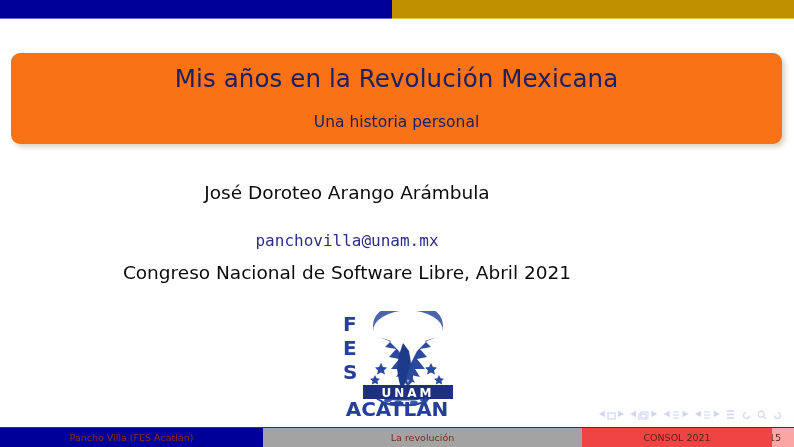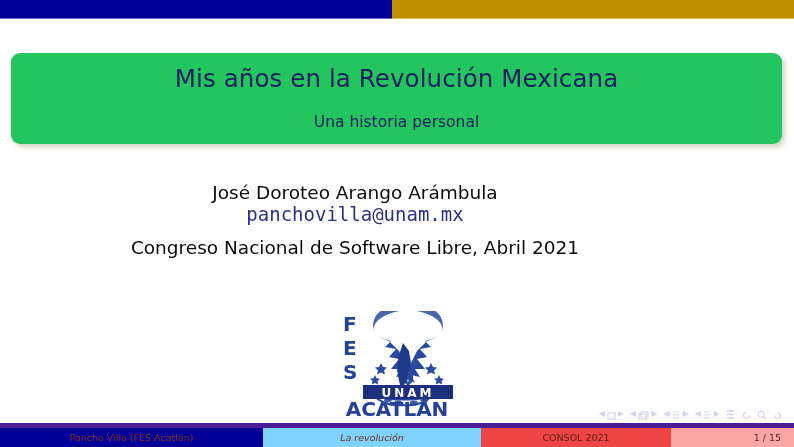--- a/index.html
+++ b/index.html
@@ -38,21 +38,21 @@
     box-sizing: border-box;
   }
 
   
   #titleblock {
     position: absolute;
     left: 11px;
     top: 53px;
     width: 771px;
     height: 91px;
-    background: #22c55e;
+    background: #f97316;
     border-radius: 9px;
     box-shadow: 3px 3px 5px rgba(120,110,60,0.30);
     display: flex;
     flex-direction: column;
     align-items: center;
     justify-content: center;
   }
   #title-main {
     color: #1d2060;
     font-size: 24.5px;
@@ -65,35 +65,36 @@
     color: #1d2060;
     font-size: 15.5px;
     margin-top: 21px;
     text-align: center;
     white-space: nowrap;
   }
 
   
   #body {
     position: absolute;
-    left: 12px;
+    left: 4px;
     top: 160px;
     width: 686px;
     text-align: center;
   }
   #author {
     color: #0b0b0b;
     font-size: 18.5px;
     margin-top: 22px;
     white-space: nowrap;
   }
   #email {
     color: #2b3085;
     font-family: "DejaVu Sans Mono", monospace;
-    font-size: 19px;
+    font-size: 16px;
+    margin-top: 28px;
     white-space: nowrap;
   }
   #event {
     color: #0b0b0b;
     font-size: 18.5px;
     margin-top: 12px;
     white-space: nowrap;
   }
 
   
@@ -122,41 +123,40 @@
 
   
   #footer {
     position: absolute;
     left: 0;
     bottom: 0;
     width: 794px;
     height: 19px;
     display: flex;
     font-size: 9.5px;
-    border-top: 5px solid #4c1d95;
+    border-top: 1px solid #4c1d95;
     box-sizing: content-box;
   }
   .foot-cell {
     height: 19px;
     display: flex;
     align-items: center;
     justify-content: center;
     white-space: nowrap;
     overflow: hidden;
   }
   #foot-author {
     width: 263px;
     background: #000099;
     color: #8e2b1e;
   }
   #foot-section {
-    width: 218px;
-    background: #7dd3fc;
+    width: 319px;
+    background: #a3a3a3;
     color: #7a2a1c;
-    font-style: italic;
   }
   #foot-event {
     width: 190px;
     background: #ef4444;
     color: #5c2616;
   }
   #foot-page {
     flex: 1;
     background: #fca5a5;
     color: #5c2616;

